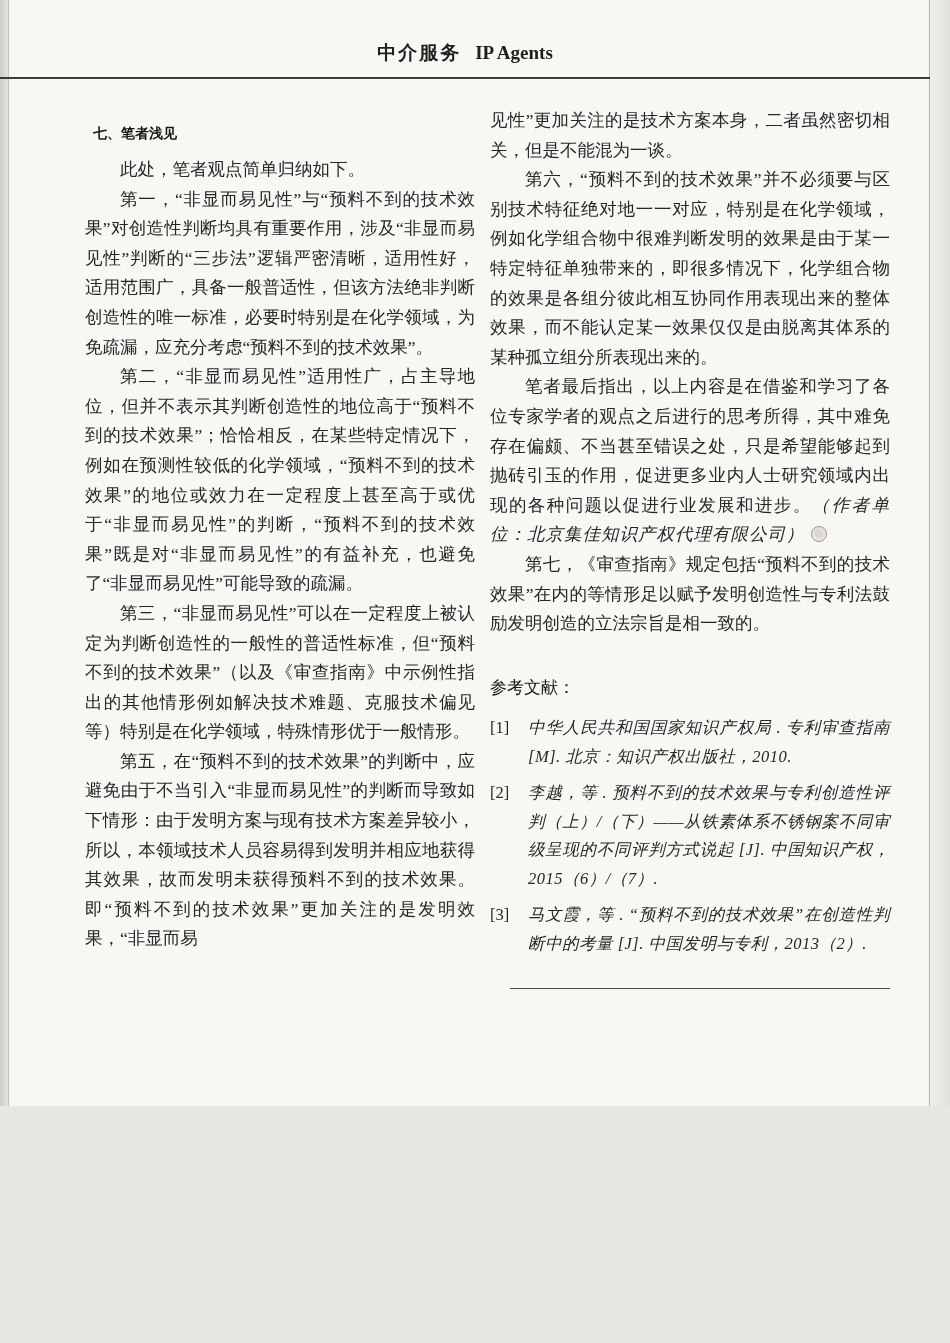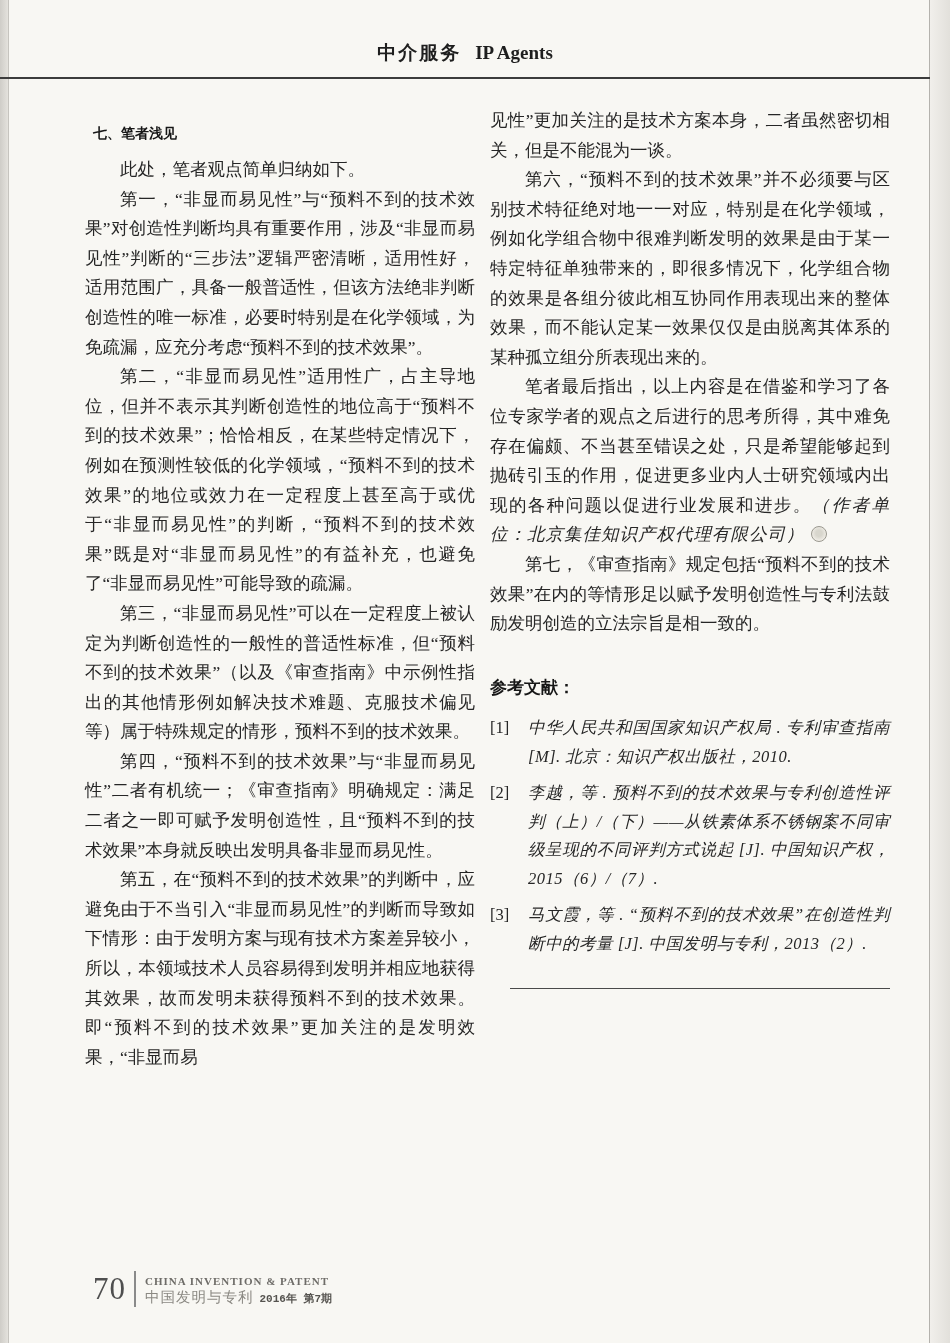--- a/index.html
+++ b/index.html
@@ -3,21 +3,21 @@
 <meta charset="utf-8">
 <style>
   html,body{margin:0;padding:0;}
   body{
     width:950px;height:1343px;
     background:#e8e6e1;
     font-family:"Liberation Serif","DejaVu Serif",serif;
   }
   .page{
     position:relative;
-    width:950px;height:1343px;
+    width:950px;height:1106px;
     background:#f8f7f3;
     overflow:hidden;
   }
   
   .edge-left{
     position:absolute;left:0;top:0;bottom:0;width:8px;
     background:linear-gradient(to right,#cfcdc8,#e4e2dd);
     border-right:1px solid #c6c4bf;
   }
   .edge-right{
@@ -63,21 +63,21 @@
   }
   .end-mark{
     display:inline-block;width:14px;height:14px;
     border:1px solid #9a988f;border-radius:50%;
     background:radial-gradient(circle at 50% 45%, #d8d6cd 0 30%, #efece5 70%);
     vertical-align:-2px;margin-left:6px;
   }
   
   .ref-heading{
     font-family:"Liberation Sans","DejaVu Sans",sans-serif;
-    font-size:17px;font-weight:bold;color:#161616;
+    font-size:17px;font-weight:normal;color:#161616;
     margin:34px 0 12px 0;
   }
   .ref-item{
     display:flex;margin:0 0 8px 0;
     font-size:16.5px;line-height:28.5px;
   }
   .ref-num{
     flex:0 0 38px;font-style:normal;color:#262626;
   }
   .ref-text{
@@ -130,22 +130,21 @@
   <div class="header">
     <span class="cn">中介服务</span><span class="en">IP Agents</span>
   </div>
   <div class="header-rule"></div>
 
   <div class="col col-left">
     <h2 class="section-heading">七、笔者浅见</h2>
     <p class="para">此处，笔者观点简单归纳如下。</p>
     <p class="para">第一，“非显而易见性”与“预料不到的技术效果”对创造性判断均具有重要作用，涉及“非显而易见性”判断的“三步法”逻辑严密清晰，适用性好，适用范围广，具备一般普适性，但该方法绝非判断创造性的唯一标准，必要时特别是在化学领域，为免疏漏，应充分考虑“预料不到的技术效果”。</p>
     <p class="para">第二，“非显而易见性”适用性广，占主导地位，但并不表示其判断创造性的地位高于“预料不到的技术效果”；恰恰相反，在某些特定情况下，例如在预测性较低的化学领域，“预料不到的技术效果”的地位或效力在一定程度上甚至高于或优于“非显而易见性”的判断，“预料不到的技术效果”既是对“非显而易见性”的有益补充，也避免了“非显而易见性”可能导致的疏漏。</p>
-    <p class="para">第三，“非显而易见性”可以在一定程度上被认定为判断创造性的一般性的普适性标准，但“预料不到的技术效果”（以及《审查指南》中示例性指出的其他情形例如解决技术难题、克服技术偏见等）属于特殊规定的情形，预料不到的技术效果。</p>
-    <p class="para">第四，“预料不到的技术效果”与“非显而易见性”二者有机统一；《审查指南》明确规定：满足二者之一即可赋予发明创造性，且“预料不到的技术效果”本身就反映出发明具备非显而易见性。</p>
+    <p class="para">第三，“非显而易见性”可以在一定程度上被认定为判断创造性的一般性的普适性标准，但“预料不到的技术效果”（以及《审查指南》中示例性指出的其他情形例如解决技术难题、克服技术偏见等）特别是在化学领域，特殊情形优于一般情形。</p>
     <p class="para">第五，在“预料不到的技术效果”的判断中，应避免由于不当引入“非显而易见性”的判断而导致如下情形：由于发明方案与现有技术方案差异较小，所以，本领域技术人员容易得到发明并相应地获得其效果，故而发明未获得预料不到的技术效果。即“预料不到的技术效果”更加关注的是发明效果，“非显而易</p>
   </div>
 
   <div class="col col-right">
     <p class="para no-indent">见性”更加关注的是技术方案本身，二者虽然密切相关，但是不能混为一谈。</p>
     <p class="para">第六，“预料不到的技术效果”并不必须要与区别技术特征绝对地一一对应，特别是在化学领域，例如化学组合物中很难判断发明的效果是由于某一特定特征单独带来的，即很多情况下，化学组合物的效果是各组分彼此相互协同作用表现出来的整体效果，而不能认定某一效果仅仅是由脱离其体系的某种孤立组分所表现出来的。</p>
     <p class="para"><span>笔者最后指出，以上内容是在借鉴和学习了各位专家学者的观点之后进行的思考所得，其中难免存在偏颇、不当甚至错误之处，只是希望能够起到抛砖引玉的作用，促进更多业内人士研究领域内出现的各种问题以促进行业发展和进步。</span><span class="author-note">（作者单位：北京集佳知识产权代理有限公司）</span><span class="end-mark"></span></p>
     <p class="para">第七，《审查指南》规定包括“预料不到的技术效果”在内的等情形足以赋予发明创造性与专利法鼓励发明创造的立法宗旨是相一致的。</p>
 
     <div class="ref-heading">参考文献：</div>

